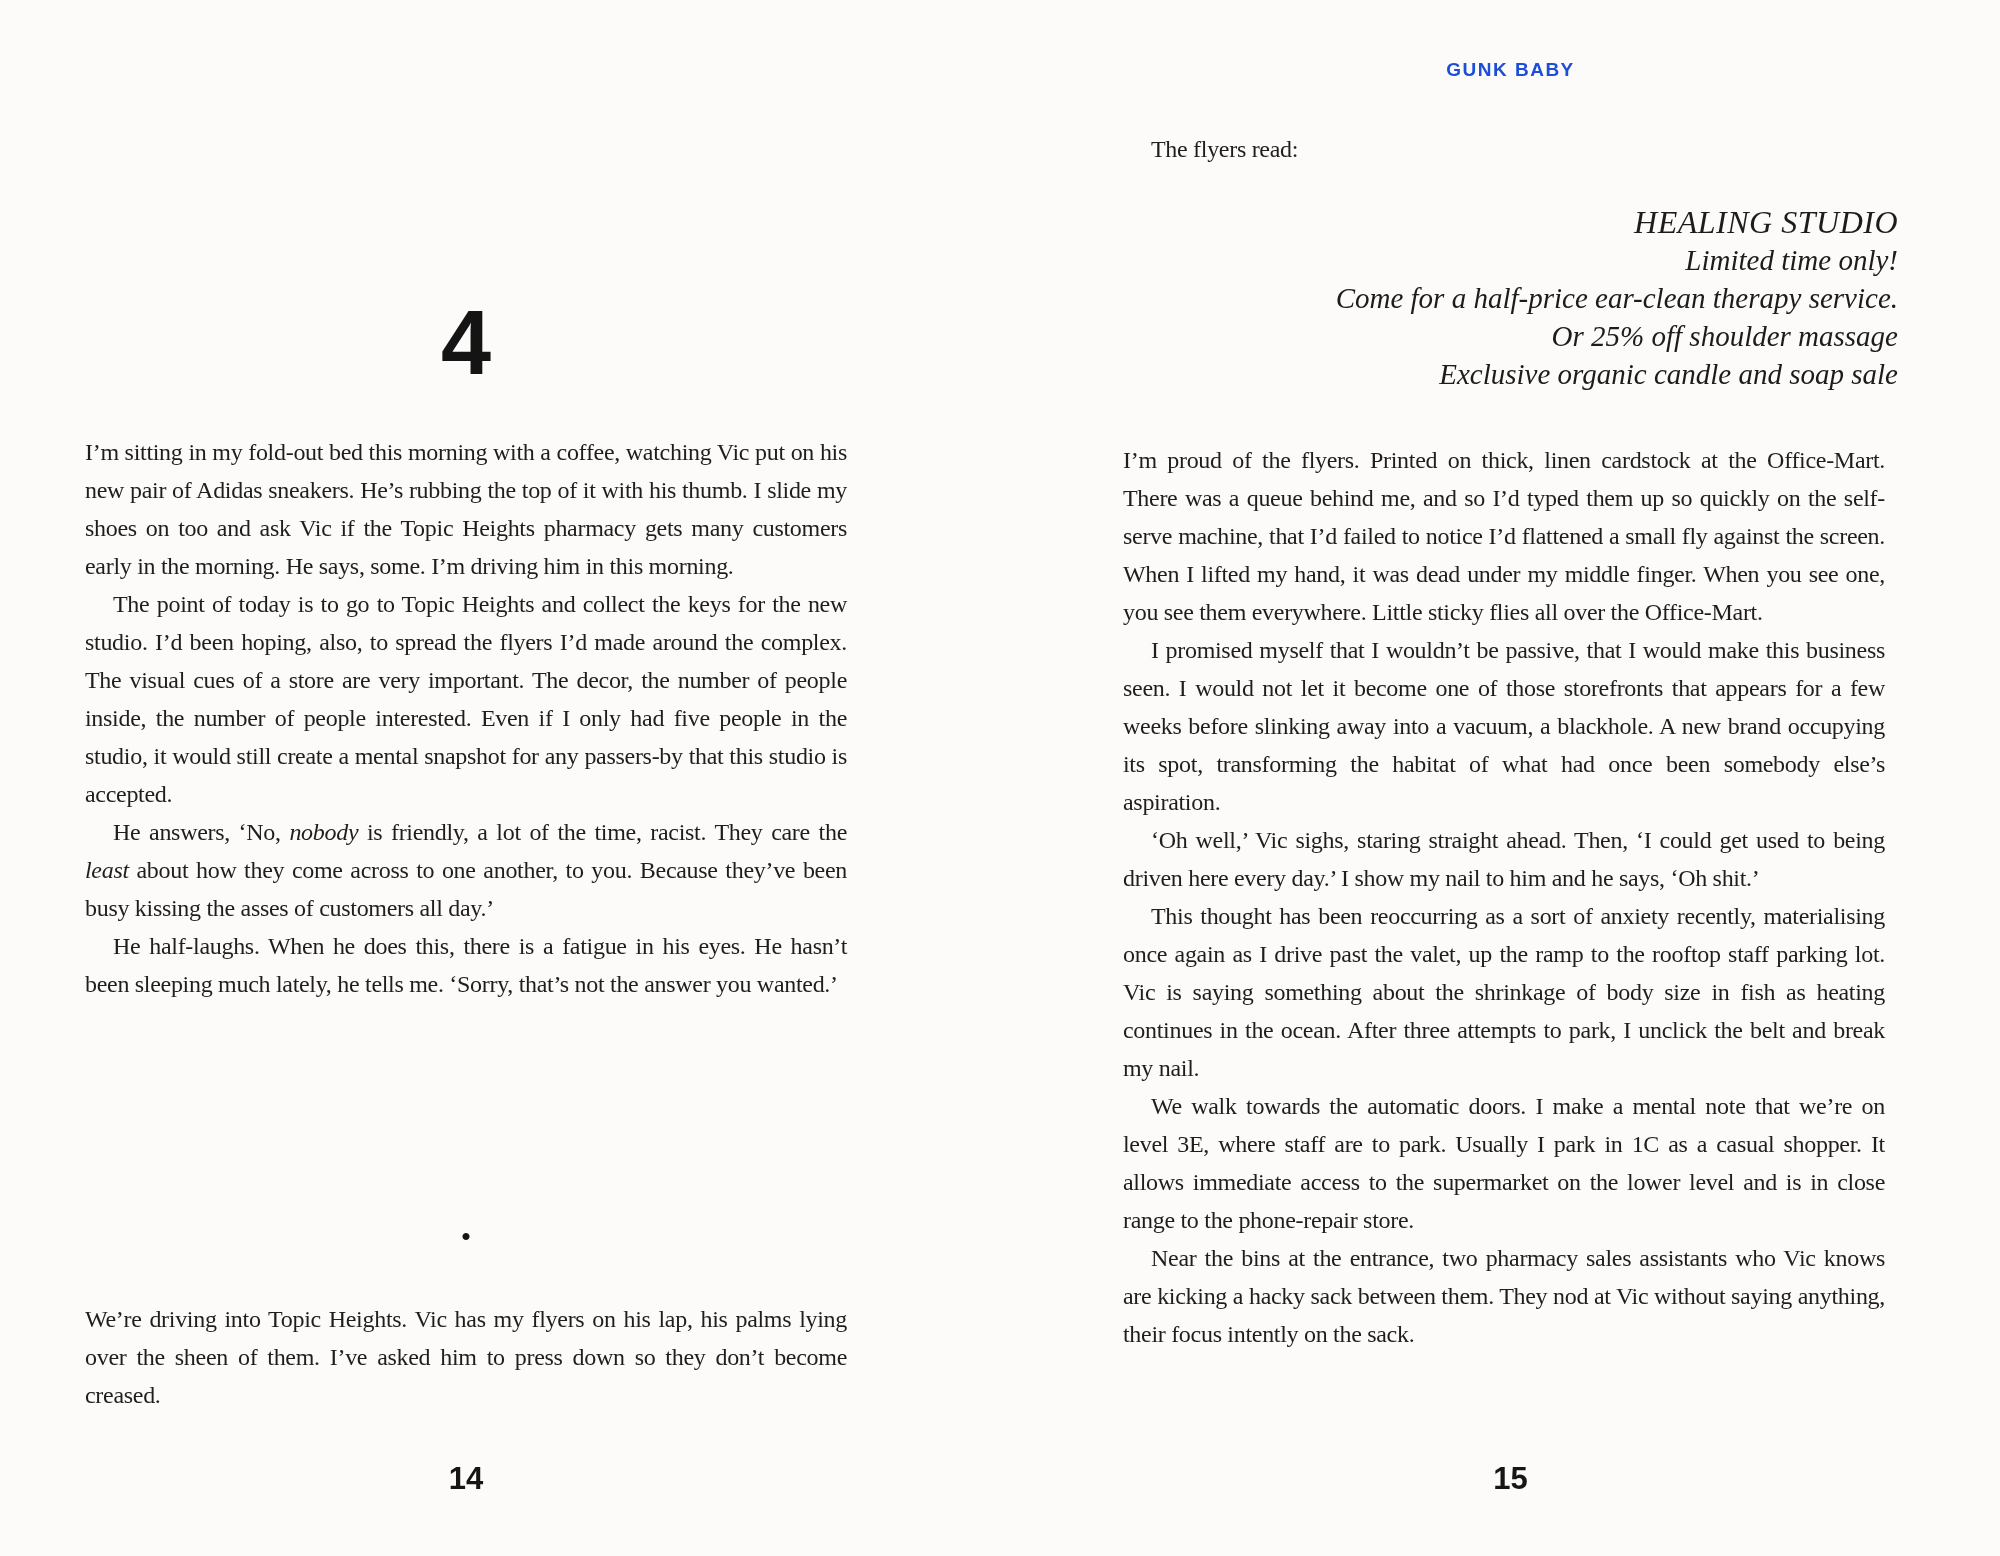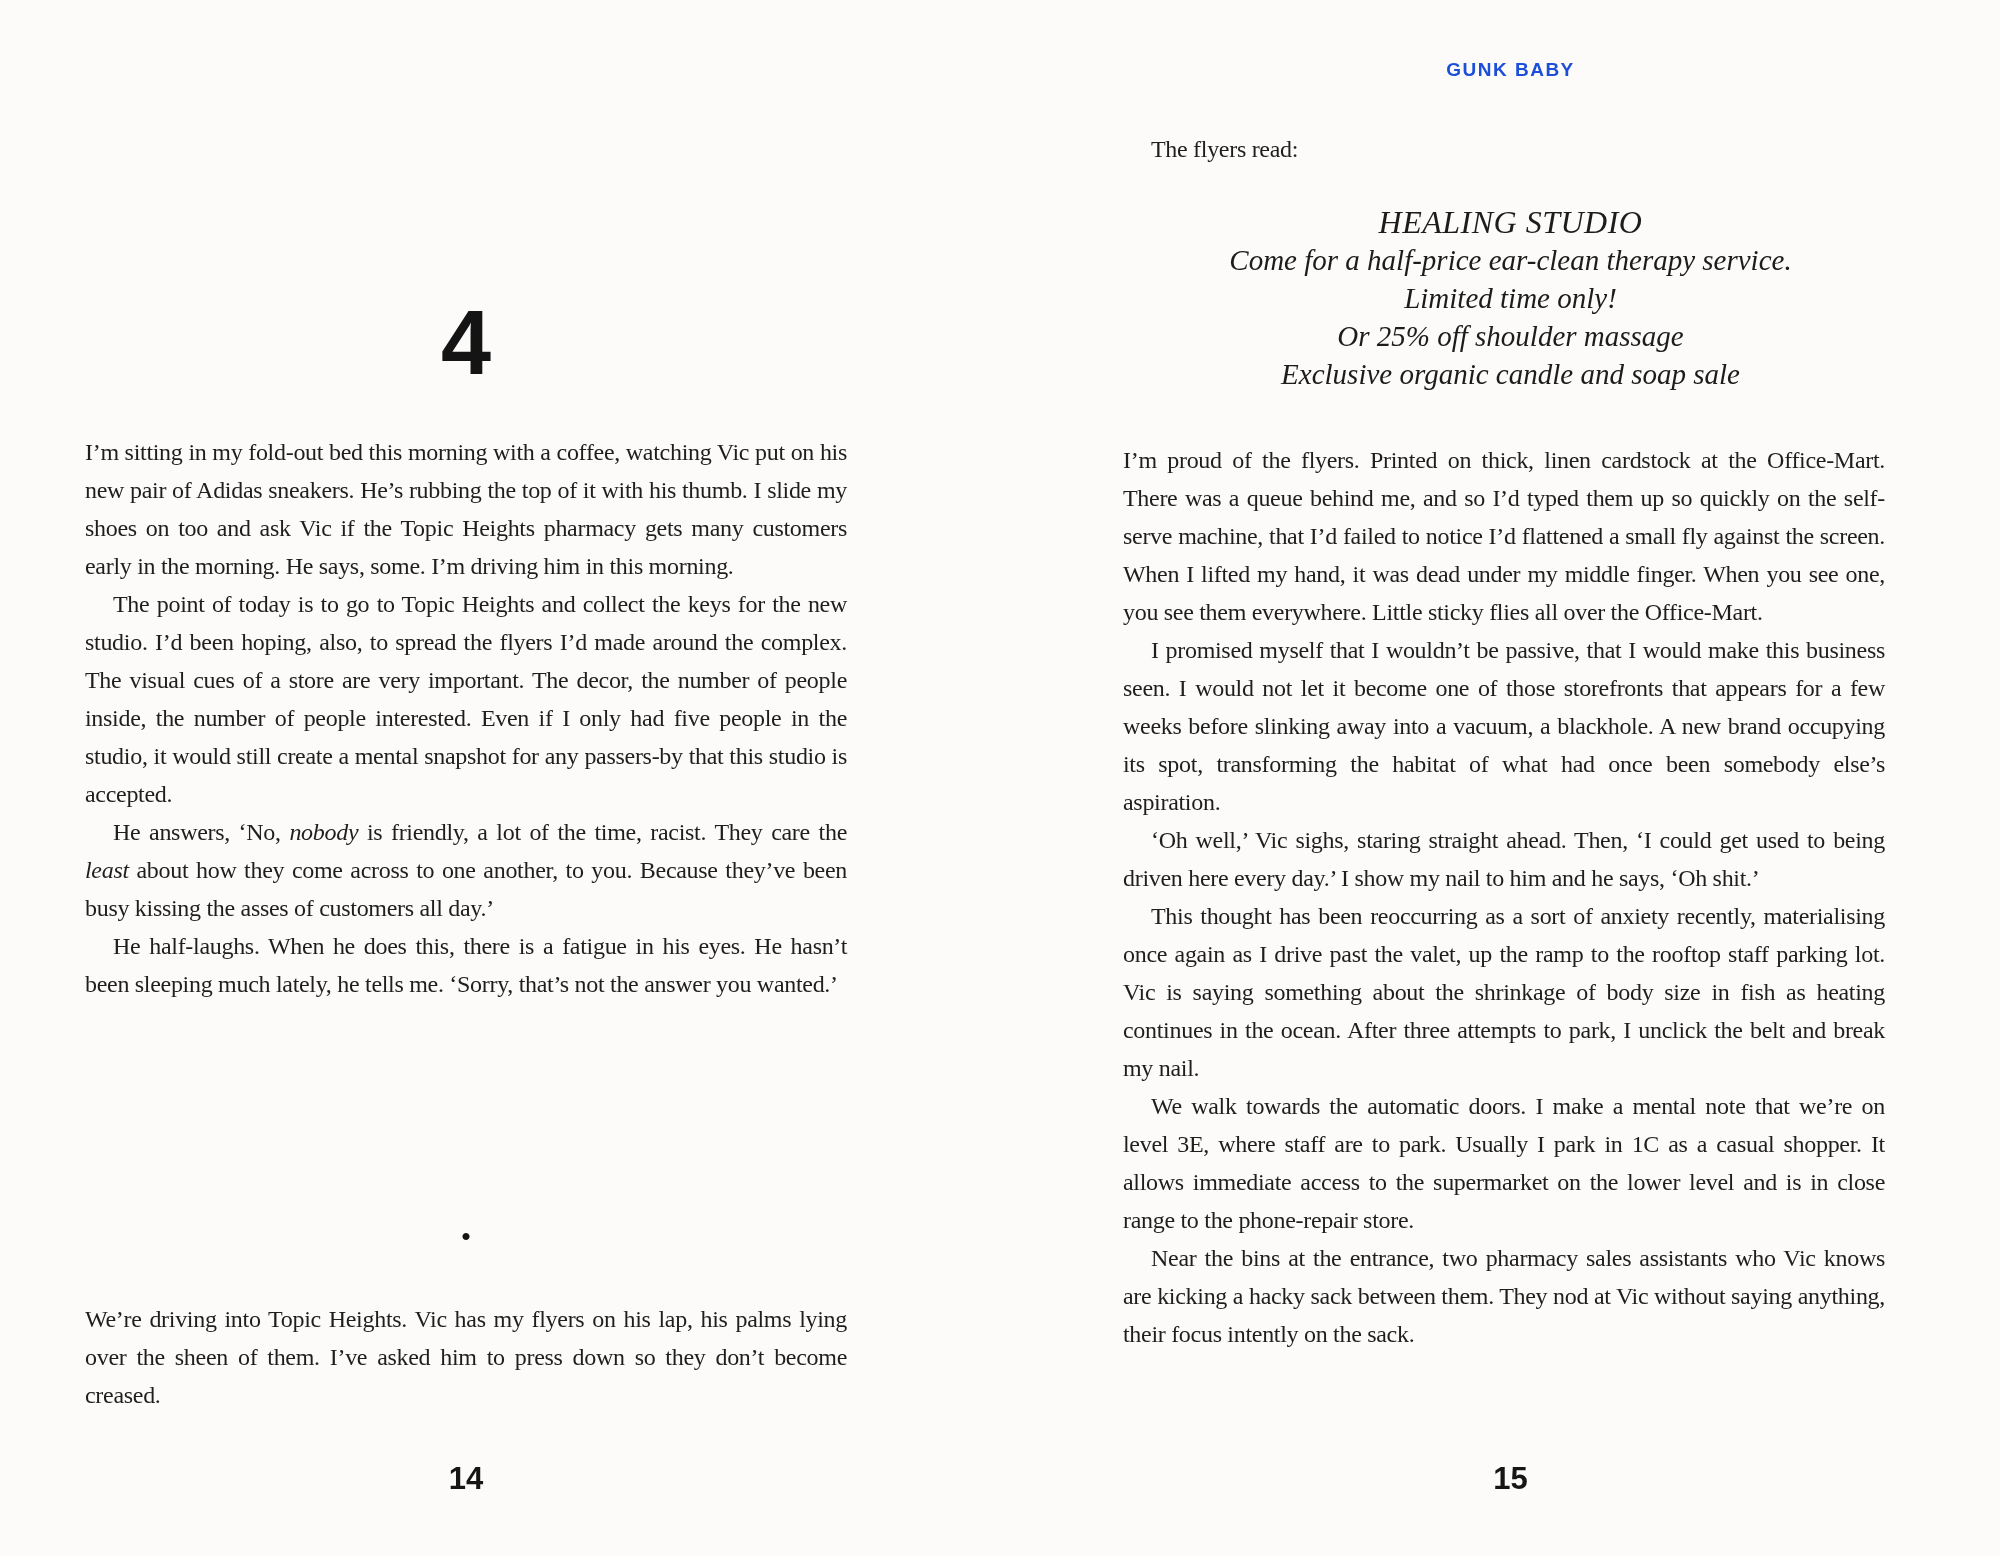--- a/index.html
+++ b/index.html
@@ -55,21 +55,21 @@
     text-align:center;
     font-family:"Liberation Sans",sans-serif;
     font-weight:700;
     font-size:19px;line-height:1;
     letter-spacing:1.5px;
     color:#1d4ed8;
   }
   .flyers-intro{left:1123px;top:130px;}
   .flyer-block{
     left:1123px;top:203px;width:775px;
-    text-align:center;
+    text-align:right;
     font-style:italic;
     font-size:29px;line-height:38px;
     color:#1c1c1c;
   }
   .flyer-block .flyer-title{
     font-size:32px;
     letter-spacing:0.5px;
   }
   .right-body{left:1123px;top:441px;}
 </style>
@@ -99,22 +99,22 @@
 <section>
 
   <header class="abs running-head">GUNK BABY</header>
 
   <div class="abs bodycol flyers-intro">
     <p>The flyers read:</p>
   </div>
 
   <div class="abs flyer-block">
     <div class="flyer-title">HEALING STUDIO</div>
+    <div>Limited time only!</div>
     <div>Come for a half-price ear-clean therapy service.</div>
-    <div>Limited time only!</div>
     <div>Or 25% off shoulder massage</div>
     <div>Exclusive organic candle and soap sale</div>
   </div>
 
   <div class="abs bodycol right-body">
     <p class="no-indent">I’m proud of the flyers. Printed on thick, linen cardstock at the Office-Mart. There was a queue behind me, and so I’d typed them up so quickly on the self-serve machine, that I’d failed to notice I’d flattened a small fly against the screen. When I lifted my hand, it was dead under my middle finger. When you see one, you see them everywhere. Little sticky flies all over the Office-Mart.</p>
     <p>I promised myself that I wouldn’t be passive, that I would make this business seen. I would not let it become one of those storefronts that appears for a few weeks before slinking away into a vacuum, a blackhole. A new brand occupying its spot, transforming the habitat of what had once been somebody else’s aspiration.</p>
     <p>‘Oh well,’ Vic sighs, staring straight ahead. Then, ‘I could get used to being driven here every day.’ I show my nail to him and he says, ‘Oh shit.’</p>
     <p>This thought has been reoccurring as a sort of anxiety recently, materialising once again as I drive past the valet, up the ramp to the rooftop staff parking lot. Vic is saying something about the shrinkage of body size in fish as heating continues in the ocean. After three attempts to park, I unclick the belt and break my nail.</p>
     <p>We walk towards the automatic doors. I make a mental note that we’re on level 3E, where staff are to park. Usually I park in 1C as a casual shopper. It allows immediate access to the supermarket on the lower level and is in close range to the phone-repair store.</p>

